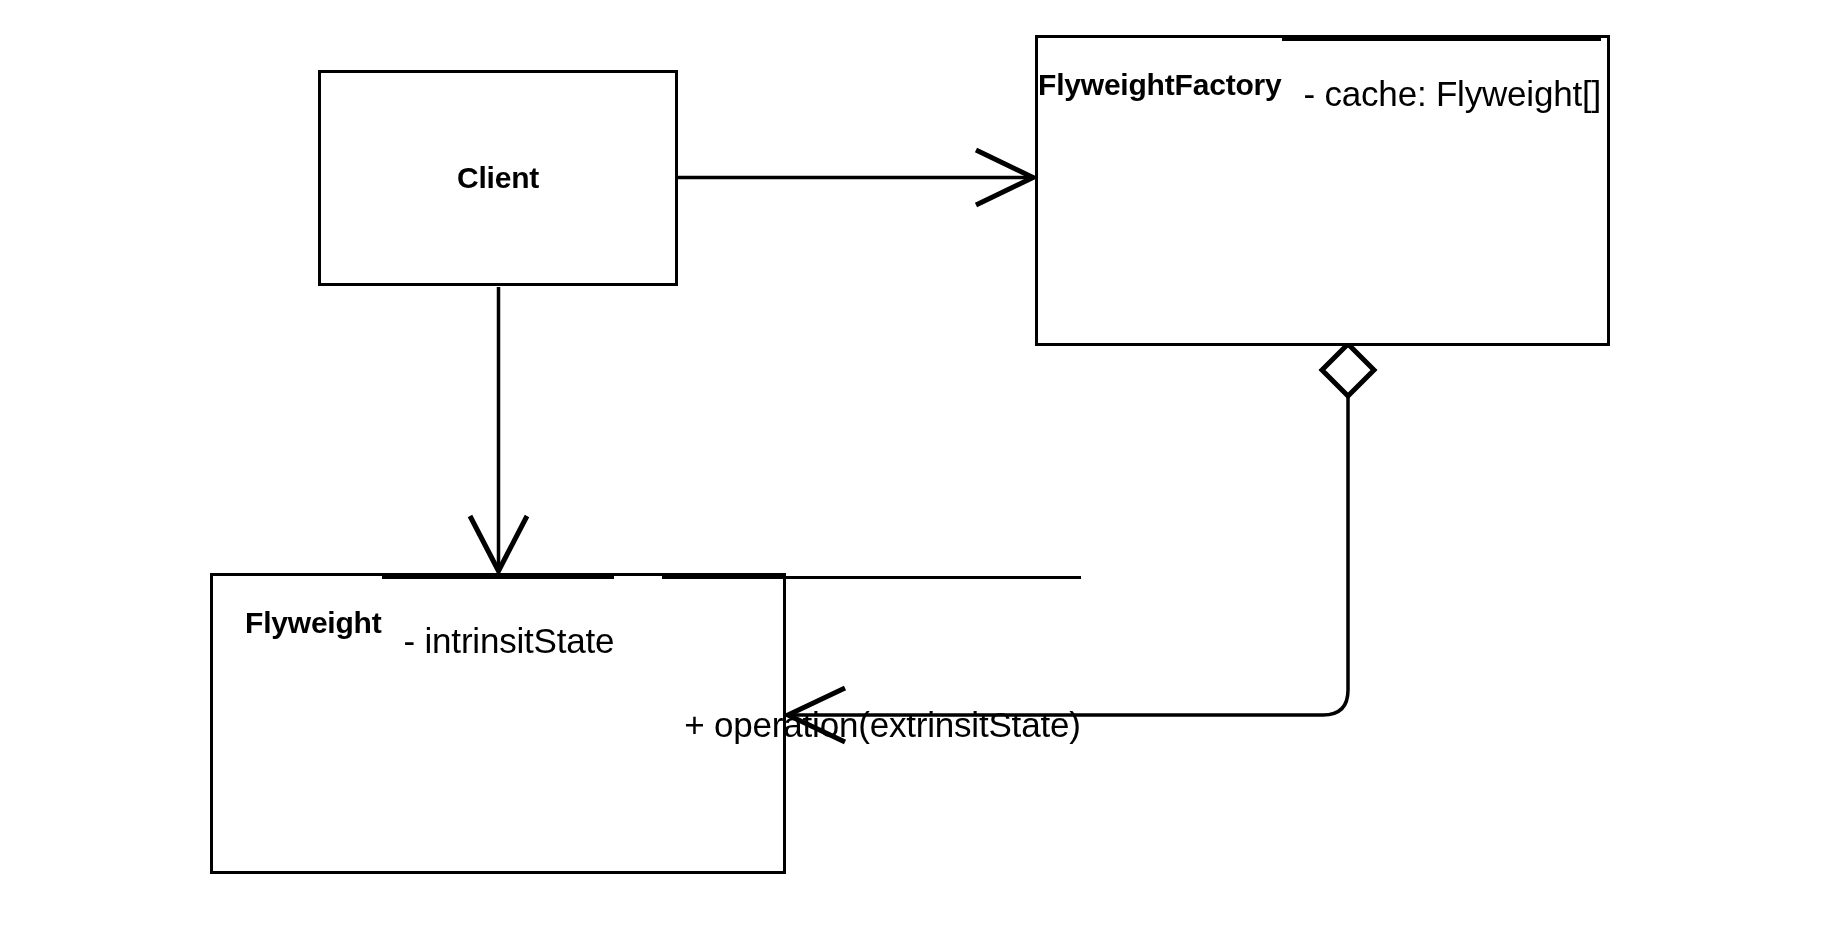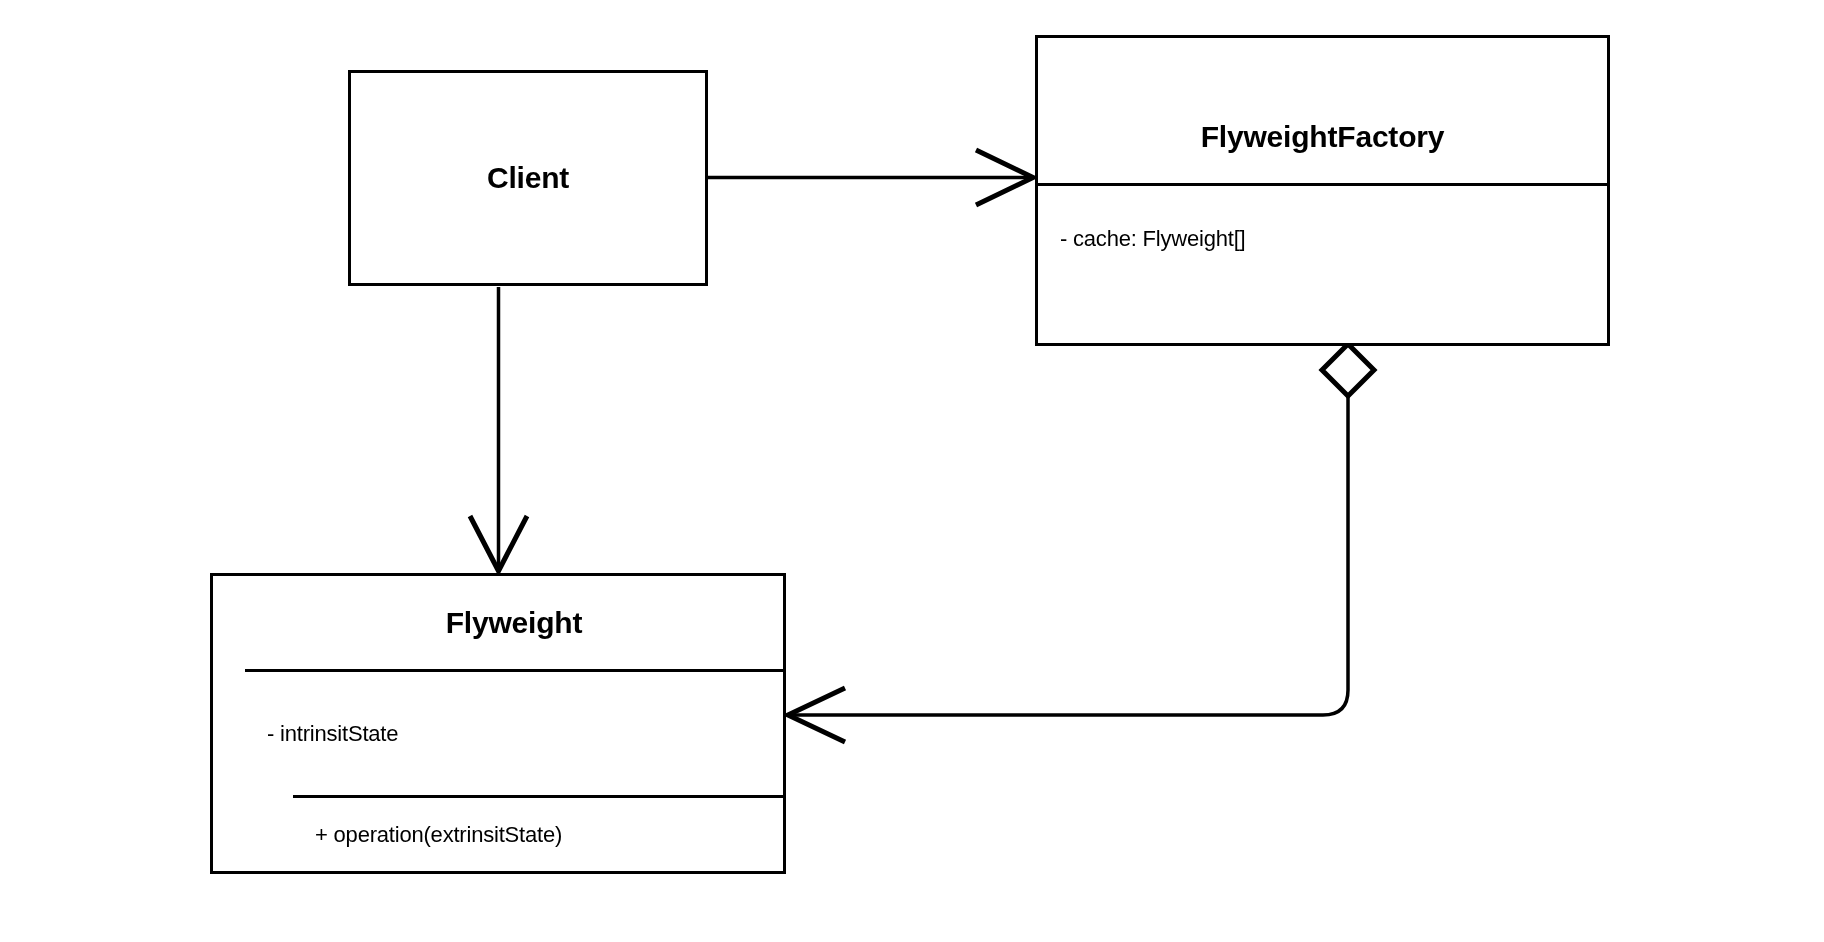--- a/index.html
+++ b/index.html
@@ -24,22 +24,21 @@
     width: 1824px;
     height: 942px;
     pointer-events: none;
   }
   .uml-class {
     position: absolute;
     box-sizing: border-box;
     background: #ffffff;
     border: 3px solid #000000;
     display: flex;
-    flex-direction: column;
-    justify-content: center;
+    flex-direction: row;
   }
   .uml-compartment {
     box-sizing: border-box;
     display: flex;
     align-items: center;
     position: relative;
   }
   .uml-compartment + .uml-compartment {
     border-top: 3px solid #000000;
   }
@@ -50,34 +49,33 @@
     justify-content: flex-start;
   }
   .class-title {
     font-size: 30px;
     font-weight: bold;
     color: #000000;
     letter-spacing: -0.2px;
     white-space: nowrap;
   }
   .member-text {
-    font-size: 22px;
+    font-size: 35px;
     font-weight: normal;
     color: #000000;
     letter-spacing: -0.2px;
     white-space: nowrap;
     padding-left: 22px;
   }
   
   #class-client {
     left: 318px;
     top: 70px;
     width: 360px;
     height: 216px;
-    margin-left: 30px;
   }
   #class-client .compartment-name {
     flex: 1 1 auto;
   }
   
   #class-flyweightfactory {
     left: 1035px;
     top: 35px;
     width: 575px;
     height: 311px;

